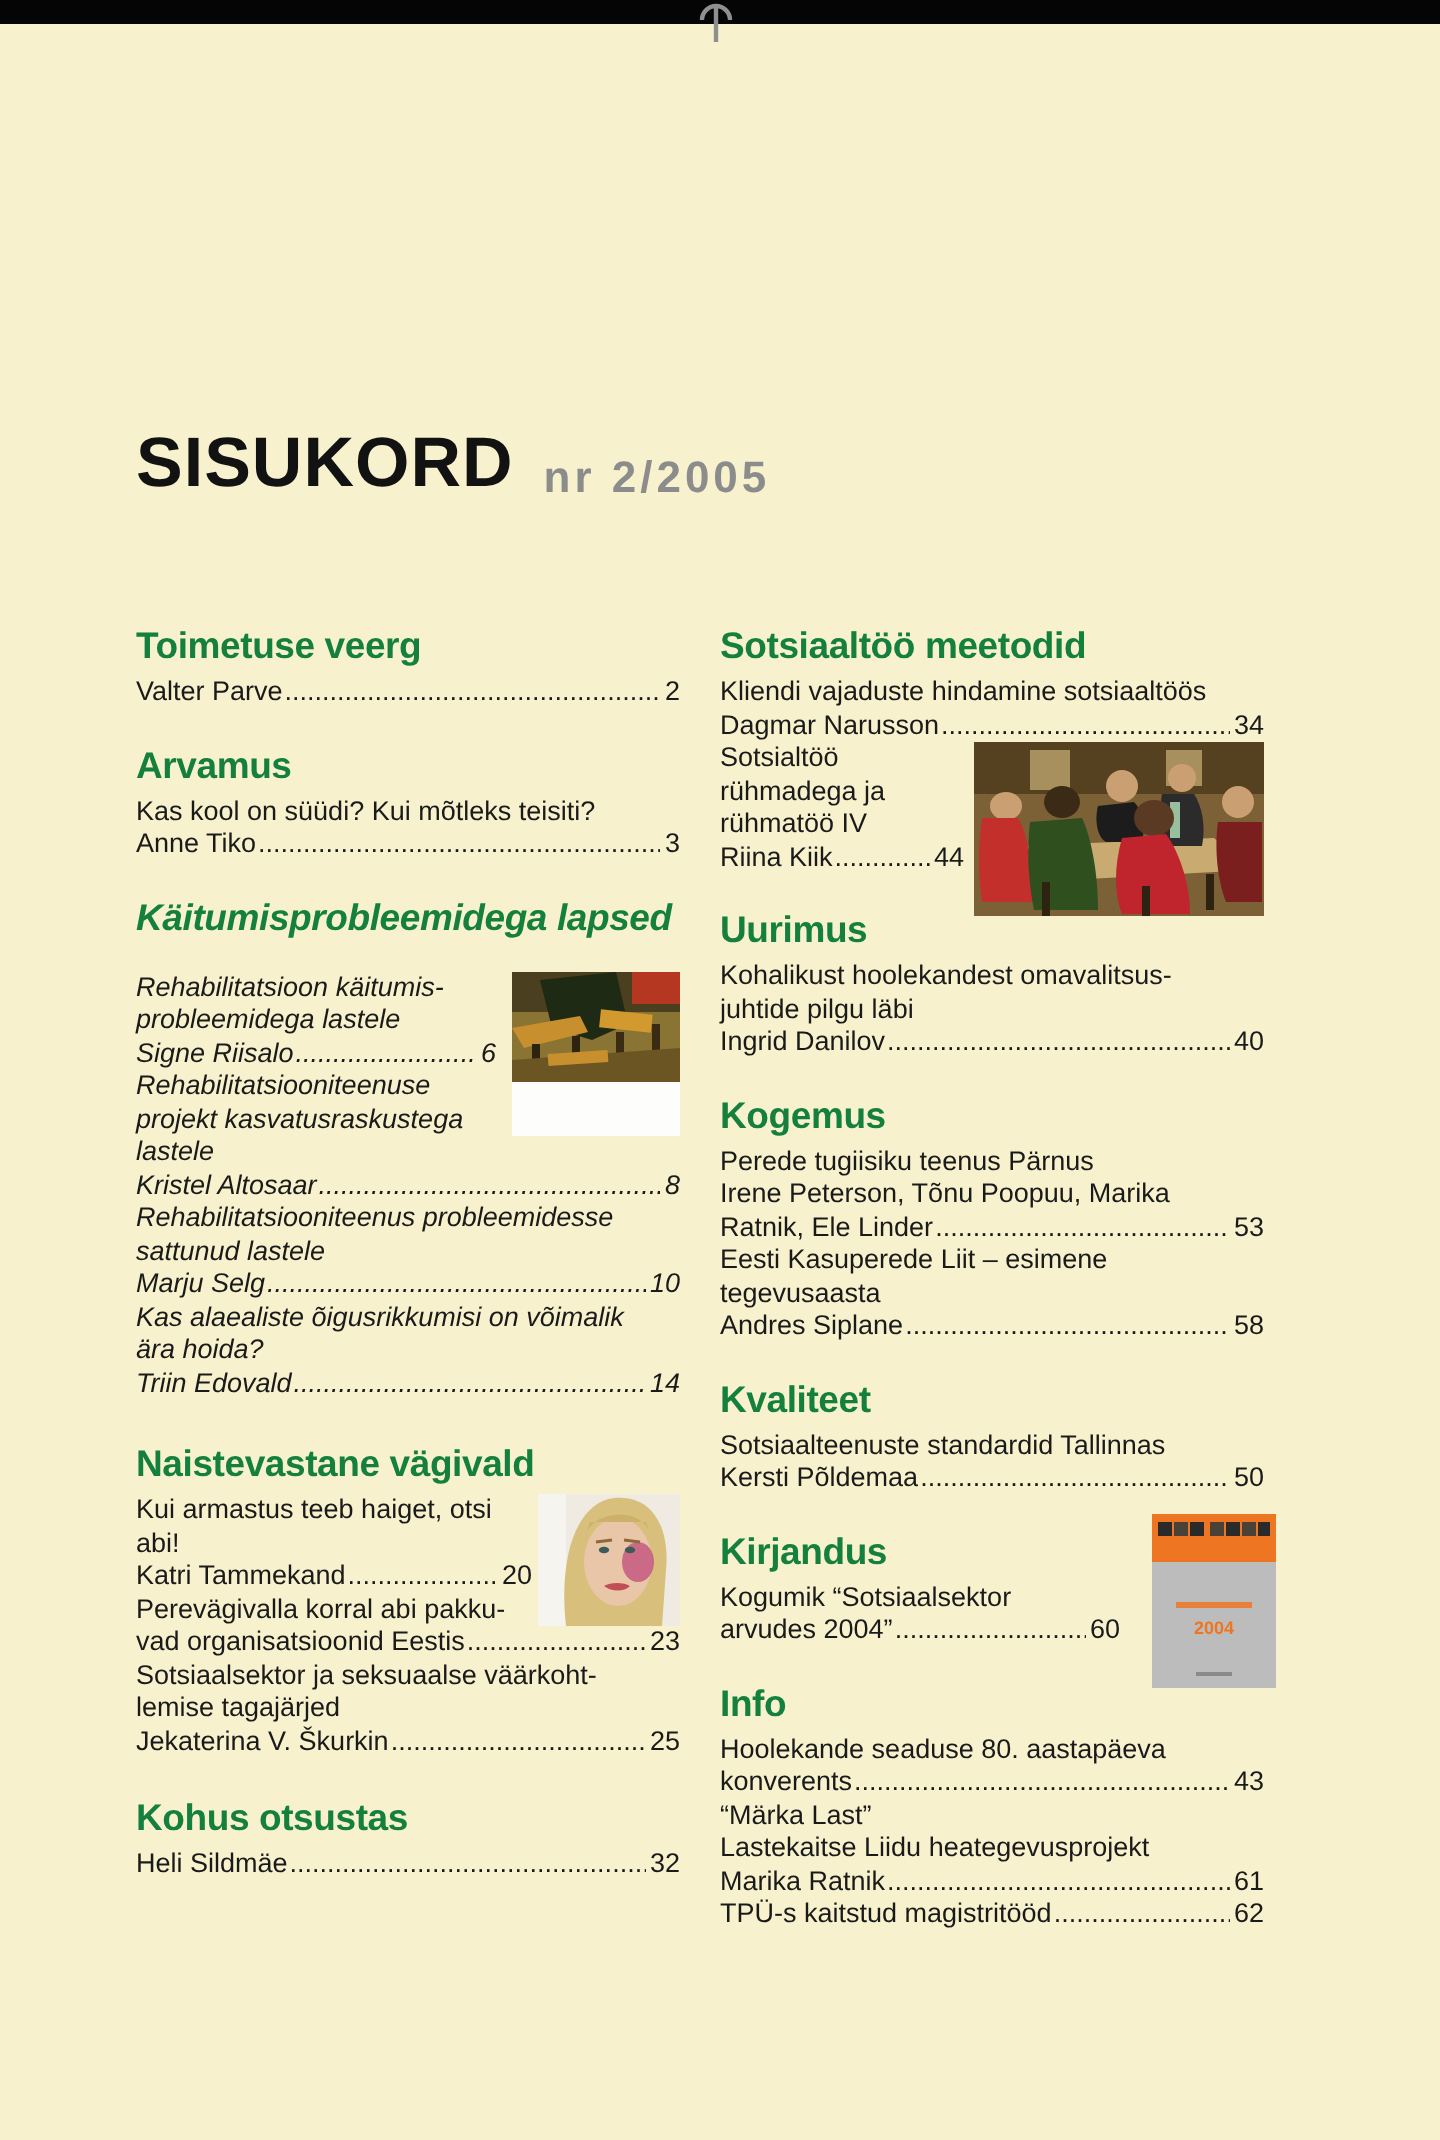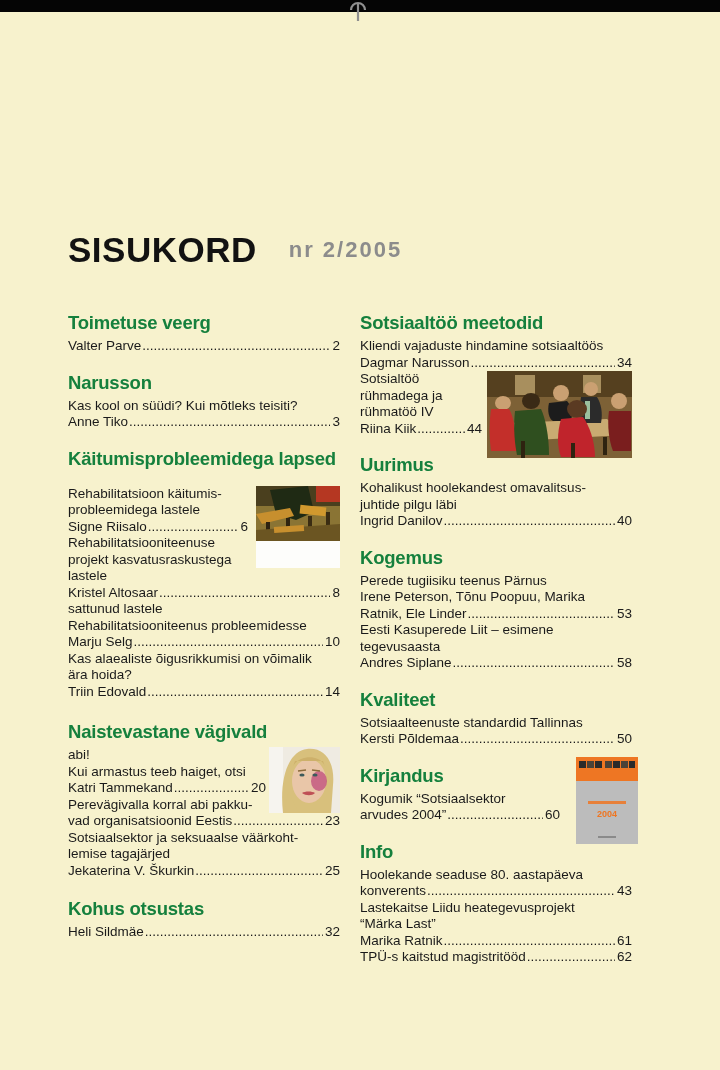--- a/index.html
+++ b/index.html
@@ -3,21 +3,21 @@
 <meta charset="utf-8">
 <style>
   html,body{margin:0;padding:0;}
   body{
     width:720px;height:1070px;position:relative;overflow:hidden;
     background:#f7f2cd;color:#1a1a1a;
     font-family:"Liberation Sans",sans-serif;
   }
   .topbar{position:absolute;top:0;left:0;width:720px;height:12px;background:#050505;}
   .pin{position:absolute;top:0;left:346px;width:24px;height:24px;}
-  .title-row{position:absolute;left:68px;top:230px;display:flex;align-items:center;gap:32px;}
+  .title-row{position:absolute;left:68px;top:212px;display:flex;align-items:flex-end;gap:15px;}
   .title-main{font-size:35px;font-weight:bold;letter-spacing:.5px;color:#121212;}
   .title-issue{font-size:22px;font-weight:bold;letter-spacing:2px;color:#8c8c8c;}
   .col{position:absolute;top:312px;width:272px;}
   .col-left{left:68px;}
   .col-right{left:360px;}
   .section{position:relative;margin-bottom:17px;}
   .section h2{font-size:18.5px;line-height:22px;font-weight:bold;margin:0 0 4px 0;letter-spacing:-.2px;color:#15803d;}
   .body{position:relative;font-size:13.5px;line-height:16.5px;}
   .line{white-space:nowrap;}
   .pline{display:flex;align-items:baseline;}
@@ -28,21 +28,21 @@
   .nw-naiste{width:198px;}
   .nw-sots{width:122px;}
   .nw-kirjandus{width:200px;}
   .imgbox{position:absolute;right:0;top:0;}
   .img-classroom{width:84px;}
   .img-classroom .white-under{width:84px;height:27px;background:#fdfdfb;}
   .img-woman{width:71px;}
   .img-group{top:33px;width:145px;}
   .img-book{top:-8px;width:56px;}
   svg{display:block;}
-  .mb-kaitumis{margin-bottom:21px;}
+  .mb-kaitumis{margin-bottom:21px;font-style:italic;}
   .mb-naiste{margin-bottom:19px;}
   .mb-sots0{}
 </style>
 </head>
 <body>
 
 <div class="topbar"></div>
 <div class="pin">
   <svg width="24" height="24" viewBox="0 0 24 24">
     <path d="M5 10 a7 7 0 0 1 14 0" fill="none" stroke="#8f8f8f" stroke-width="2.2"></path>
@@ -62,21 +62,21 @@
     <div class="body">
       <div class="line pline">
         <span>Valter Parve</span>
           <span class="ld">....................................................................................................</span>
           <span class="pg">2</span>
       </div>
     </div>
   </div>
 
   <div class="section">
-    <h2>Narusson</h2>
+    <h2>Arvamus</h2>
     <div class="body">
       <div class="line"><span>Kas kool on süüdi? Kui mõtleks teisiti?</span></div>
       <div class="line pline">
         <span>Anne Tiko</span>
           <span class="ld">....................................................................................................</span>
           <span class="pg">3</span>
       </div>
     </div>
   </div>
 
@@ -110,22 +110,22 @@
         </div>
         <div class="line"><span>Rehabilitatsiooniteenuse</span></div>
         <div class="line"><span>projekt kasvatusraskustega</span></div>
         <div class="line"><span>lastele</span></div>
       </div>
       <div class="line pline">
         <span>Kristel Altosaar</span>
           <span class="ld">....................................................................................................</span>
           <span class="pg">8</span>
       </div>
+      <div class="line"><span>Rehabilitatsiooniteenus probleemidesse</span></div>
       <div class="line"><span>sattunud lastele</span></div>
-      <div class="line"><span>Rehabilitatsiooniteenus probleemidesse</span></div>
       <div class="line pline">
         <span>Marju Selg</span>
           <span class="ld">....................................................................................................</span>
           <span class="pg">10</span>
       </div>
       <div class="line"><span>Kas alaealiste õigusrikkumisi on võimalik</span></div>
       <div class="line"><span>ära hoida?</span></div>
       <div class="line pline">
         <span>Triin Edovald</span>
           <span class="ld">....................................................................................................</span>
@@ -147,22 +147,22 @@
           <ellipse cx="50" cy="34" rx="8" ry="10" fill="#c2527e" opacity="0.8"></ellipse>
           <ellipse cx="33" cy="28" rx="2.6" ry="1.6" fill="#3c5a5a"></ellipse>
           <ellipse cx="46" cy="28" rx="2.6" ry="1.6" fill="#3c5a5a"></ellipse>
           <path d="M29 24 L37 23" stroke="#8a6a3a" stroke-width="1.4" fill="none"></path>
           <path d="M43 23 L51 24" stroke="#8a6a3a" stroke-width="1.4" fill="none"></path>
           <path d="M33 46 C37 49 43 49 46 46 C43 44 36 44 33 46 Z" fill="#bf4f55"></path>
           <path d="M20 44 C18 50 16 58 16 66 L30 66 C26 58 22 50 20 44 Z" fill="#d8c07c"></path>
         </svg>
       </div>
       <div class="narrow nw-naiste">
+        <div class="line"><span>Kui armastus teeb haiget, otsi</span></div>
         <div class="line"><span>abi!</span></div>
-        <div class="line"><span>Kui armastus teeb haiget, otsi</span></div>
         <div class="line pline">
           <span>Katri Tammekand</span>
             <span class="ld">....................................................................................................</span>
             <span class="pg">20</span>
         </div>
         <div class="line"><span>Perevägivalla korral abi pakku-</span></div>
       </div>
       <div class="line pline">
         <span>vad organisatsioonid Eestis</span>
           <span class="ld">....................................................................................................</span>
@@ -317,22 +317,22 @@
 
   <div class="section">
     <h2>Info</h2>
     <div class="body">
       <div class="line"><span>Hoolekande seaduse 80. aastapäeva</span></div>
       <div class="line pline">
         <span>konverents</span>
           <span class="ld">....................................................................................................</span>
           <span class="pg">43</span>
       </div>
+      <div class="line"><span>“Märka Last”</span></div>
       <div class="line"><span>Lastekaitse Liidu heategevusprojekt</span></div>
-      <div class="line"><span>“Märka Last”</span></div>
       <div class="line pline">
         <span>Marika Ratnik</span>
           <span class="ld">....................................................................................................</span>
           <span class="pg">61</span>
       </div>
       <div class="line pline">
         <span>TPÜ-s kaitstud magistritööd</span>
           <span class="ld">....................................................................................................</span>
           <span class="pg">62</span>
       </div>

